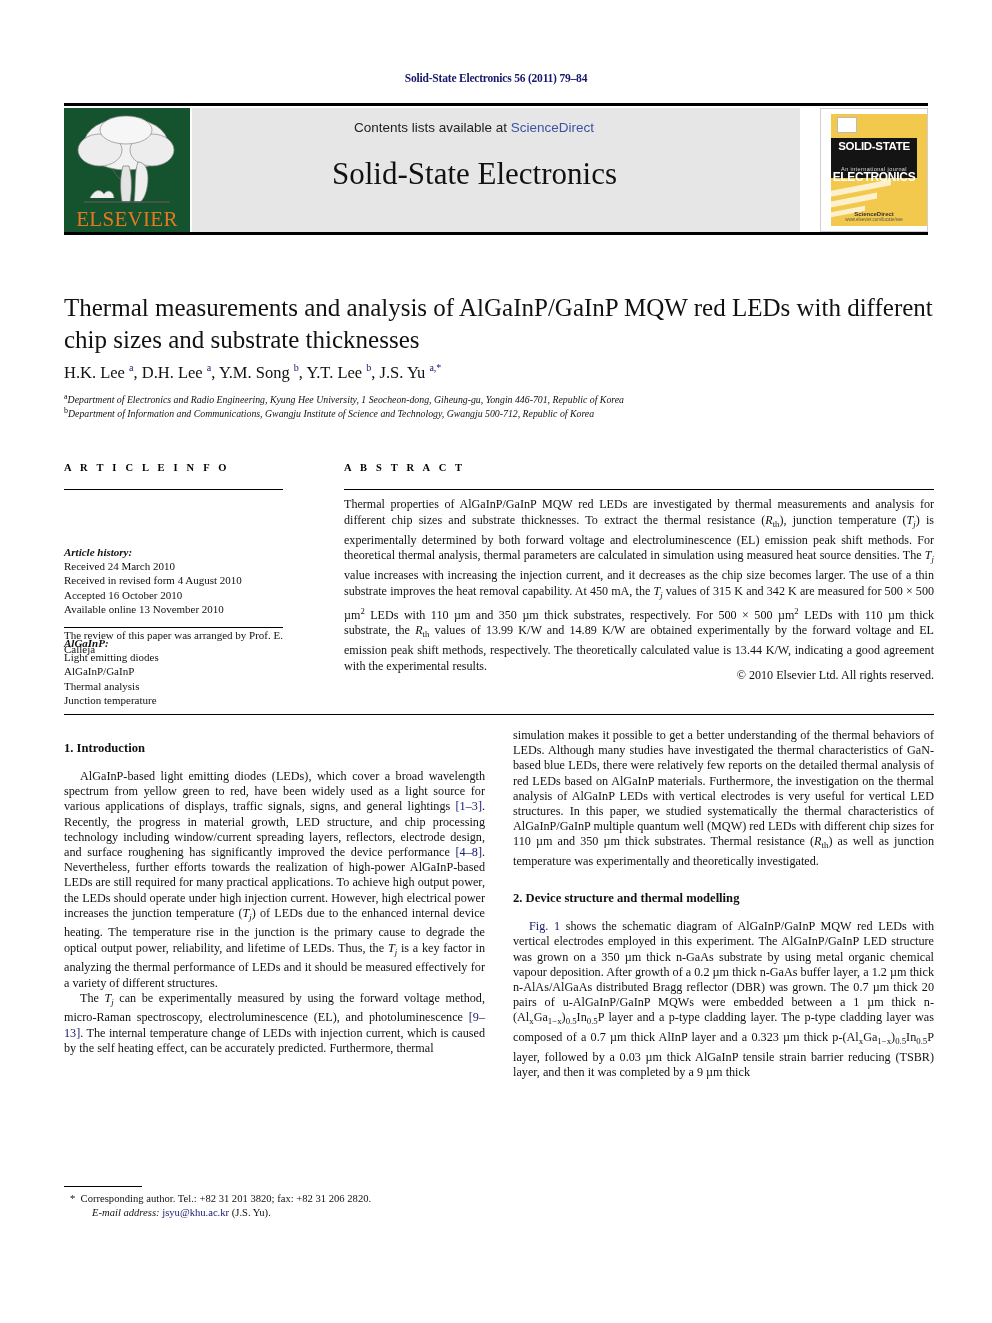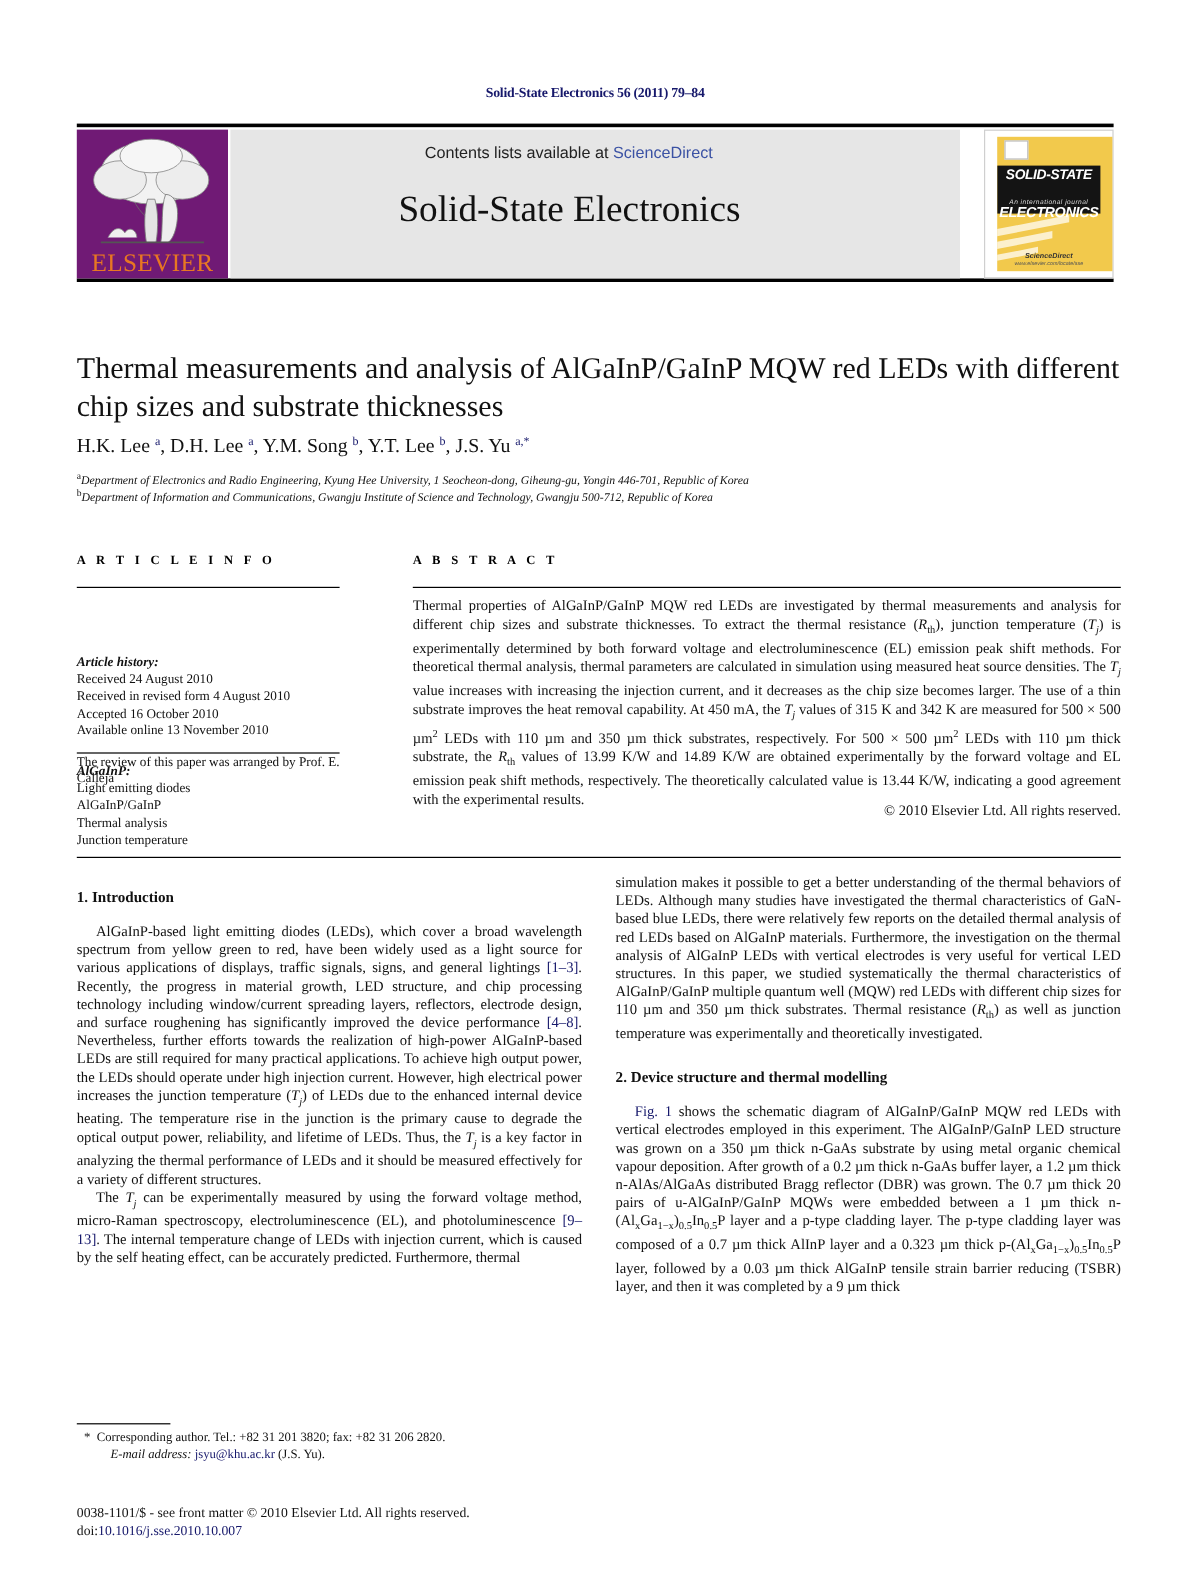--- a/index.html
+++ b/index.html
@@ -55,21 +55,21 @@
     left: 0; top: 129px;
     width: 864px; height: 3px;
     background: #000;
   }
   .elsevier-logo {
     position: absolute;
     left: 0px;
     top: 5px;
     width: 126px;
     height: 124px;
-    background: #701a75;
+    background: #14532d;
   }
   .tree-svg { position:absolute; left:4px; top:2px; }
   .elsevier-word {
     position: absolute;
     left: 0;
     bottom: 0px;
     width: 126px;
     text-align: center;
     font-family: "Liberation Serif", serif;
     font-size: 21px;
@@ -126,21 +126,20 @@
     border: 1px solid #cfcfcf;
     box-sizing: border-box;
     overflow: hidden;
   }
   .cover-inner {
     position: absolute;
     left: 10px; top: 5px;
     width: 104px; height: 112px;
     background: #f2c94c;
     overflow: hidden;
-    font-style: italic;
   }
   .cover-black {
     position: absolute;
     left: 0; top: 24px;
     width: 86px; height: 40px;
     background: #141414;
   }
   .cover-els {
     position: absolute;
     left: 6px; top: 3px;
@@ -406,21 +405,21 @@
 
   <div class="sec-head info-head">A R T I C L E    I N F O</div>
   <div class="sec-head abs-head">A B S T R A C T</div>
   <div class="rule rule-info"></div>
   <div class="rule rule-abs"></div>
   <div class="rule rule-info2"></div>
 
   <div class="info-col">
     <div class="info-block">
       <div class="lbl">Article history:</div>
-      <div>Received 24 August 2010</div>
+      <div>Received 24 March 2010</div>
       <div>Received in revised form 4 August 2010</div>
       <div>Accepted 16 October 2010</div>
       <div>Available online 13 November 2010</div>
     </div>
     <div>The review of this paper was arranged by Prof. E. Calleja</div>
   </div>
 
   <div class="kw-block">
     <div class="lbl">AlGaInP:</div>
     <div>Light emitting diodes</div>
@@ -444,18 +443,14 @@
     <p style="text-indent:0">simulation makes it possible to get a better understanding of the thermal behaviors of LEDs. Although many studies have investigated the thermal characteristics of GaN-based blue LEDs, there were relatively few reports on the detailed thermal analysis of red LEDs based on AlGaInP materials. Furthermore, the investigation on the thermal analysis of AlGaInP LEDs with vertical electrodes is very useful for vertical LED structures. In this paper, we studied systematically the thermal characteristics of AlGaInP/GaInP multiple quantum well (MQW) red LEDs with different chip sizes for 110 µm and 350 µm thick substrates. Thermal resistance (<em>R</em><sub>th</sub>) as well as junction temperature was experimentally and theoretically investigated.</p>
     <h2 class="spaced">2. Device structure and thermal modelling</h2>
     <p><span class="ref">Fig. 1</span> shows the schematic diagram of AlGaInP/GaInP MQW red LEDs with vertical electrodes employed in this experiment. The AlGaInP/GaInP LED structure was grown on a 350 µm thick n-GaAs substrate by using metal organic chemical vapour deposition. After growth of a 0.2 µm thick n-GaAs buffer layer, a 1.2 µm thick n-AlAs/AlGaAs distributed Bragg reflector (DBR) was grown. The 0.7 µm thick 20 pairs of u-AlGaInP/GaInP MQWs were embedded between a 1 µm thick n-(Al<sub>x</sub>Ga<sub>1−x</sub>)<sub>0.5</sub>In<sub>0.5</sub>P layer and a p-type cladding layer. The p-type cladding layer was composed of a 0.7 µm thick AlInP layer and a 0.323 µm thick p-(Al<sub>x</sub>Ga<sub>1−x</sub>)<sub>0.5</sub>In<sub>0.5</sub>P layer, followed by a 0.03 µm thick AlGaInP tensile strain barrier reducing (TSBR) layer, and then it was completed by a 9 µm thick</p>
   </div>
 
   <div class="foot-rule"></div>
   <div class="footnote">
     <span class="ind"><span>*</span>&nbsp; <span>Corresponding author. Tel.: +82 31 201 3820; fax: +82 31 206 2820.</span></span>
     <span class="ind2"><em>E-mail address:</em> <span class="mail">jsyu@khu.ac.kr</span> <span>(J.S. Yu).</span></span>
   </div>
-  <div class="issn">
-    <div>0038-1101/$ - see front matter © 2010 Elsevier Ltd. All rights reserved.</div>
-    <div><span>doi:</span><span class="doi">10.1016/j.sse.2010.10.007</span></div>
-  </div>
 
 </div>
 
 </body></html>

